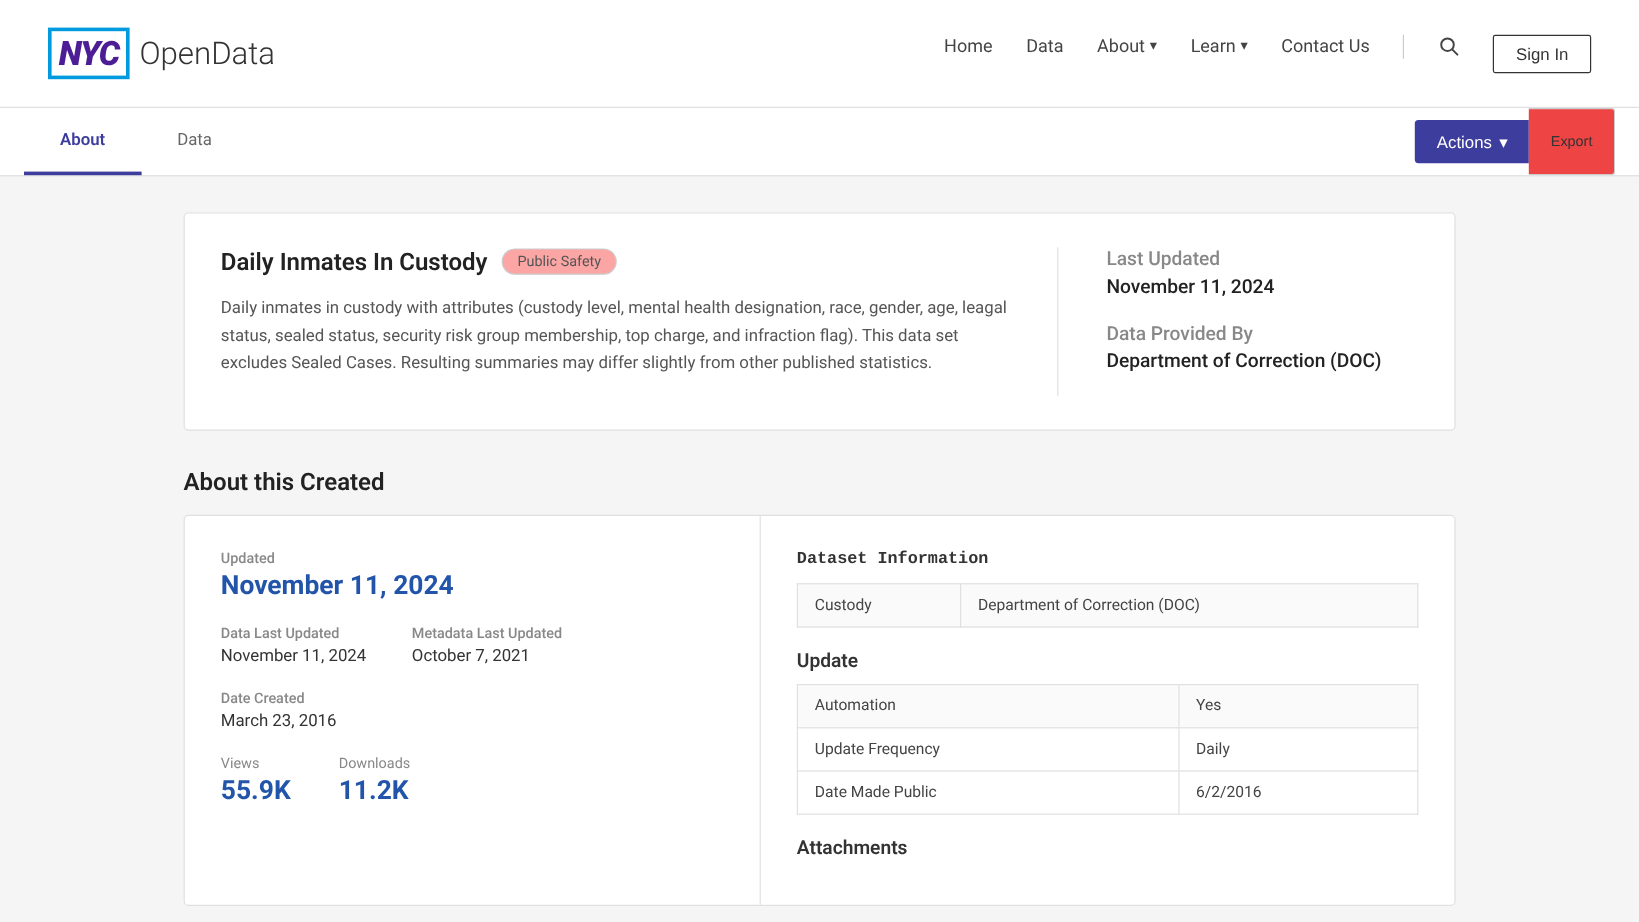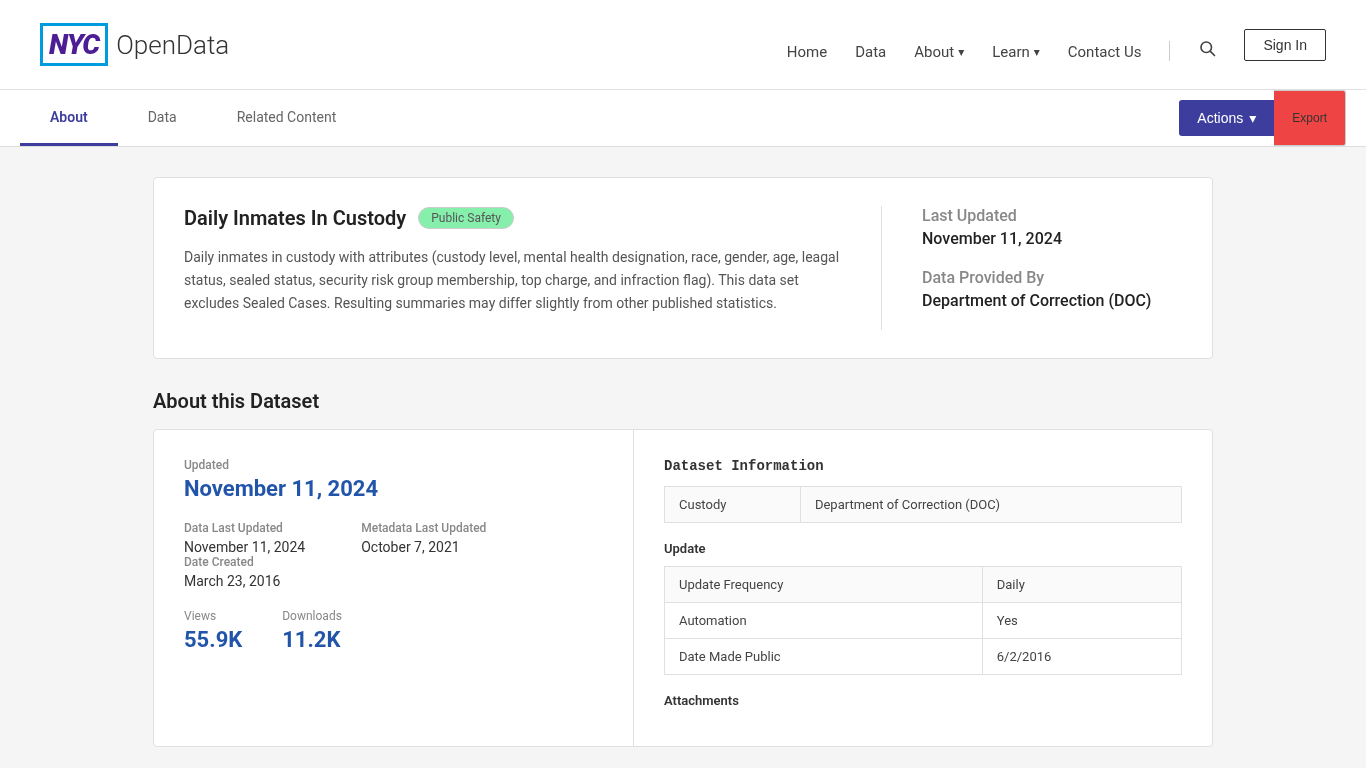--- a/index.html
+++ b/index.html
@@ -29,21 +29,21 @@
       border: 3px solid #009bde;
       padding: 2px 6px;
     }
     .logo-text {
       font-size: 26px;
       font-weight: 300;
       color: #333;
     }
     .nav {
       display: flex;
-      align-items: flex-end;
+      align-items: flex-start;
       gap: 28px;
     }
     .nav-item {
       font-size: 15px;
       color: #444;
       cursor: pointer;
       text-decoration: none;
       display: flex;
       align-items: center;
       gap: 4px;
@@ -147,21 +147,21 @@
     .dataset-title {
       font-size: 20px;
       font-weight: 600;
       color: #222;
       display: flex;
       align-items: center;
       gap: 12px;
       margin-bottom: 16px;
     }
     .badge-safety {
-      background: #86efac;
+      background: #fca5a5;
       border: 1px solid #ccc;
       border-radius: 20px;
       font-size: 12px;
       color: #555;
       padding: 3px 12px;
       font-weight: 400;
     }
     .dataset-desc {
       font-size: 14px;
       color: #555;
@@ -220,21 +220,22 @@
       font-size: 14px;
       color: #333;
     }
     .info-value-large {
       font-size: 22px;
       font-weight: 700;
       color: #2255aa;
     }
     .info-row-dual {
       display: flex;
-      gap: 56px;
+      gap: 38px;
+      margin-bottom: 20px;
     }
     .stats-row {
       display: flex;
       gap: 40px;
       margin-top: 10px;
     }
     .stat-label {
       font-size: 12px;
       color: #888;
       margin-bottom: 4px;
@@ -259,21 +260,21 @@
     }
     .info-table td {
       padding: 10px 14px;
       border: 1px solid #e0e0e0;
       color: #444;
     }
     .info-table tr:first-child td {
       background: #fafafa;
     }
     .section-subtitle {
-      font-size: 13px;
+      font-size: 16px;
       font-weight: 600;
       color: #333;
       margin: 18px 0 10px 0;
     }
     .chevron-down::after {
       content: ' ▾';
       font-size: 12px;
     }
   </style>
 </head>
@@ -298,21 +299,20 @@
       </svg>
     </span>
     <button class="btn-signin">Sign In</button>
   </nav>
 </header>
 
 <div class="tabs-bar">
   <div class="tabs">
     <div class="tab active">About</div>
     <div class="tab">Data</div>
-    <div class="tab">Related Content</div>
   </div>
   <div class="tabs-actions">
     <button class="btn-actions">
       <span>Actions</span>
       <span>▾</span>
     </button>
     <button class="btn-export">Export</button>
   </div>
 </div>
 
@@ -327,21 +327,21 @@
       <p class="dataset-desc">Daily inmates in custody with attributes (custody level, mental health designation, race, gender, age, leagal status, sealed status, security risk group membership, top charge, and infraction flag). This data set excludes Sealed Cases. Resulting summaries may differ slightly from other published statistics.</p>
     </div>
     <div class="dataset-meta">
       <div class="meta-label">Last Updated</div>
       <div class="meta-value">November 11, 2024</div>
       <div class="meta-label">Data Provided By</div>
       <div class="meta-value">Department of Correction (DOC)</div>
     </div>
   </div>
 
-  <div class="section-title">About this Dataset</div>
+  <div class="section-title">About this Created</div>
   <div class="about-card">
 
     <div class="about-left">
       <div class="info-row">
         <div class="info-label">Updated</div>
         <div class="info-value-large">November 11, 2024</div>
       </div>
       <div class="info-row-dual">
         <div>
           <div class="info-label">Data Last Updated</div>
@@ -376,26 +376,26 @@
           <td>Custody</td>
           <td>Department of Correction (DOC)</td>
         </tr>
       </tbody>
         </table>
 
       <div class="section-subtitle">Update</div>
       <table class="info-table">
         <tbody>
             <tr>
+          <td>Automation</td>
+          <td>Yes</td>
+        </tr>
+        <tr>
           <td>Update Frequency</td>
           <td>Daily</td>
-        </tr>
-        <tr>
-          <td>Automation</td>
-          <td>Yes</td>
         </tr>
         <tr>
           <td>Date Made Public</td>
           <td>6/2/2016</td>
         </tr>
       </tbody>
         </table>
 
       <div class="section-subtitle">Attachments</div>
     </div>

